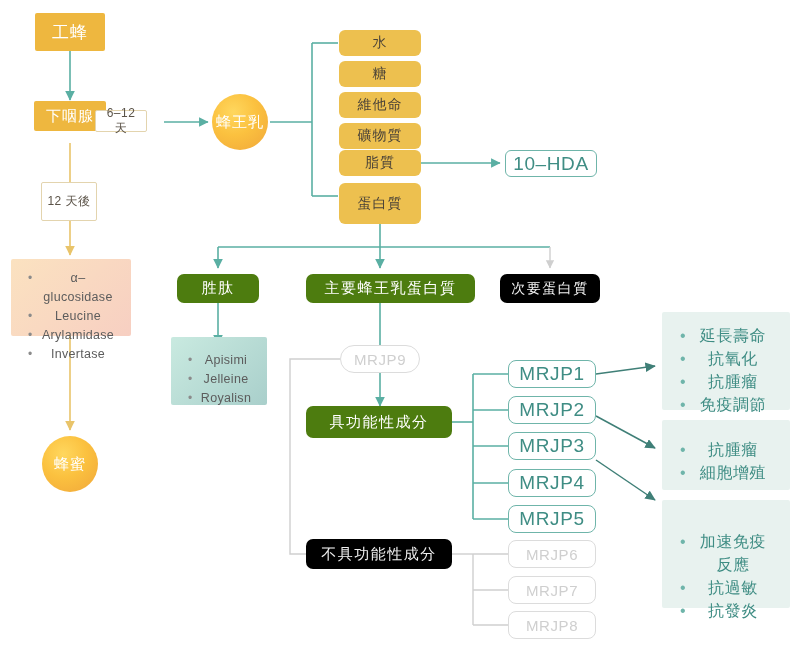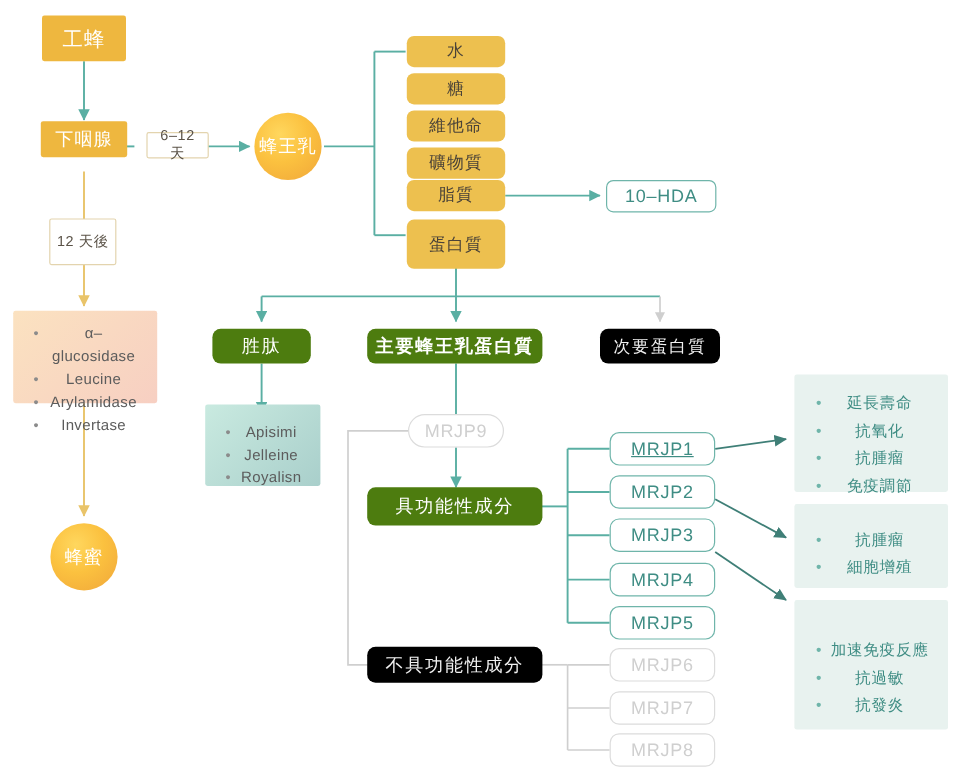--- a/index.html
+++ b/index.html
@@ -31,28 +31,28 @@
   .listcard{display:block;padding:10px 14px;}
   .listcard ul{margin:0;padding:0 0 0 14px;list-style:none;}
   .listcard li{font-size:12.5px;color:#5c5c5c;line-height:19px;position:relative;letter-spacing:.3px;}
   .listcard li:before{content:"•";position:absolute;left:-11px;top:0;color:#8b8b8b;font-size:12px;}
 
   
   .tealbox{background:#4d7c0f;color:#ffffff;border-radius:7px;font-size:15px;letter-spacing:1.5px;}
   .greybox{background:#000000;color:#f0f0f0;border-radius:7px;font-size:15px;letter-spacing:1.5px;}
 
   
-  .tealpill{background:#ffffff;border:1.6px solid #6fb5aa;color:#3f8d84;border-radius:8px;font-size:15px;letter-spacing:.6px;}
+  .tealpill{background:#ffffff;border:1.6px solid #6fb5aa;color:#3f8d84;border-radius:8px;font-size:19px;letter-spacing:.6px;}
   .greypill{background:#ffffff;border:1.4px solid #dcdcdc;color:#cfcfcf;border-radius:14px;font-size:15px;letter-spacing:.6px;}
   .greypill.r8{border-radius:8px;}
 
   
   .effectcard{background:#e8f2ef;border-radius:2px;display:block;padding:12px 16px;}
   .effectcard ul{margin:0;padding:0 0 0 14px;list-style:none;}
-  .effectcard li{font-size:13px;color:#3f8d84;line-height:23px;position:relative;letter-spacing:.6px;}
+  .effectcard li{font-size:16px;color:#3f8d84;line-height:23px;position:relative;letter-spacing:.6px;}
   .effectcard li:before{content:"•";position:absolute;left:-12px;top:0;color:#6fb5aa;}
 </style>
 </head>
 <body>
 
 <div id="canvas">
 
   <svg id="wires" viewBox="0 0 800 649">
     <defs>
       <marker id="ah-teal" markerWidth="7" markerHeight="7" refX="5.6" refY="3" orient="auto">
@@ -132,21 +132,21 @@
       <path d="M596,416 L655,448" marker-end="url(#ah-dark)"></path>
 
       <path d="M596,460 L655,500" marker-end="url(#ah-dark)"></path>
     </g>
   </svg>
 
   <div class="node ybox sq" style="left:35px;top:13px;width:70px;height:38px;font-size:17px;">工蜂</div>
 
   <div class="node ybox sq" style="left:34px;top:101px;width:72px;height:30px;font-size:15px;">下咽腺</div>
 
-  <div class="node chip" style="left:122px;top:110px;width:52px;height:22px;display:flex;align-items:center;justify-content:center;">6–12 天</div>
+  <div class="node chip" style="left:95px;top:110px;width:52px;height:22px;display:flex;align-items:center;justify-content:center;">6–12 天</div>
 
   <div class="node chip" style="left:41px;top:182px;width:56px;height:39px;display:flex;align-items:center;justify-content:center;">12 天後</div>
 
   <div class="node peachcard listcard" style="left:11px;top:259px;width:120px;height:77px;">
     <ul>
       <li>α–glucosidase</li>
       <li>Leucine</li>
       <li>Arylamidase</li>
       <li>Invertase</li>
     </ul>
@@ -168,31 +168,31 @@
   <div class="node tealbox" style="left:177px;top:274px;width:82px;height:29px;">胜肽</div>
 
   <div class="node mintcard listcard" style="left:171px;top:337px;width:96px;height:68px;padding-top:14px;">
     <ul>
       <li>Apisimi</li>
       <li>Jelleine</li>
       <li>Royalisn</li>
     </ul>
   </div>
 
-  <div class="node tealbox" style="left:306px;top:274px;width:146px;height:29px;font-weight:bold;">主要蜂王乳蛋白質</div>
+  <div class="node tealbox" style="left:306px;top:274px;width:169px;height:29px;">主要蜂王乳蛋白質</div>
 
   <div class="node greybox" style="left:500px;top:274px;width:100px;height:29px;font-size:14px;">次要蛋白質</div>
 
   <div class="node greypill" style="left:340px;top:345px;width:80px;height:28px;">MRJP9</div>
 
   <div class="node tealbox" style="left:306px;top:406px;width:146px;height:32px;">具功能性成分</div>
 
   <div class="node greybox" style="left:306px;top:539px;width:146px;height:30px;">不具功能性成分</div>
 
-  <div class="node tealpill" style="left:508px;top:360px;width:88px;height:28px;text-decoration:underline;">MRJP1</div>
+  <div class="node tealpill" style="left:508px;top:360px;width:88px;height:28px;">MRJP1</div>
   <div class="node tealpill" style="left:508px;top:396px;width:88px;height:28px;">MRJP2</div>
   <div class="node tealpill" style="left:508px;top:432px;width:88px;height:28px;">MRJP3</div>
   <div class="node tealpill" style="left:508px;top:469px;width:88px;height:28px;">MRJP4</div>
   <div class="node tealpill" style="left:508px;top:505px;width:88px;height:28px;">MRJP5</div>
 
   <div class="node greypill r8" style="left:508px;top:540px;width:88px;height:28px;">MRJP6</div>
   <div class="node greypill r8" style="left:508px;top:576px;width:88px;height:28px;">MRJP7</div>
   <div class="node greypill r8" style="left:508px;top:611px;width:88px;height:28px;">MRJP8</div>
 
   <div class="node effectcard" style="left:662px;top:312px;width:128px;height:98px;">

